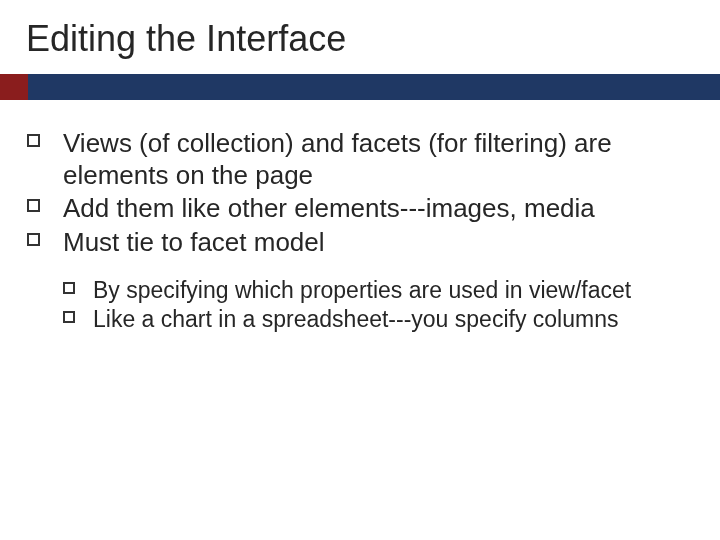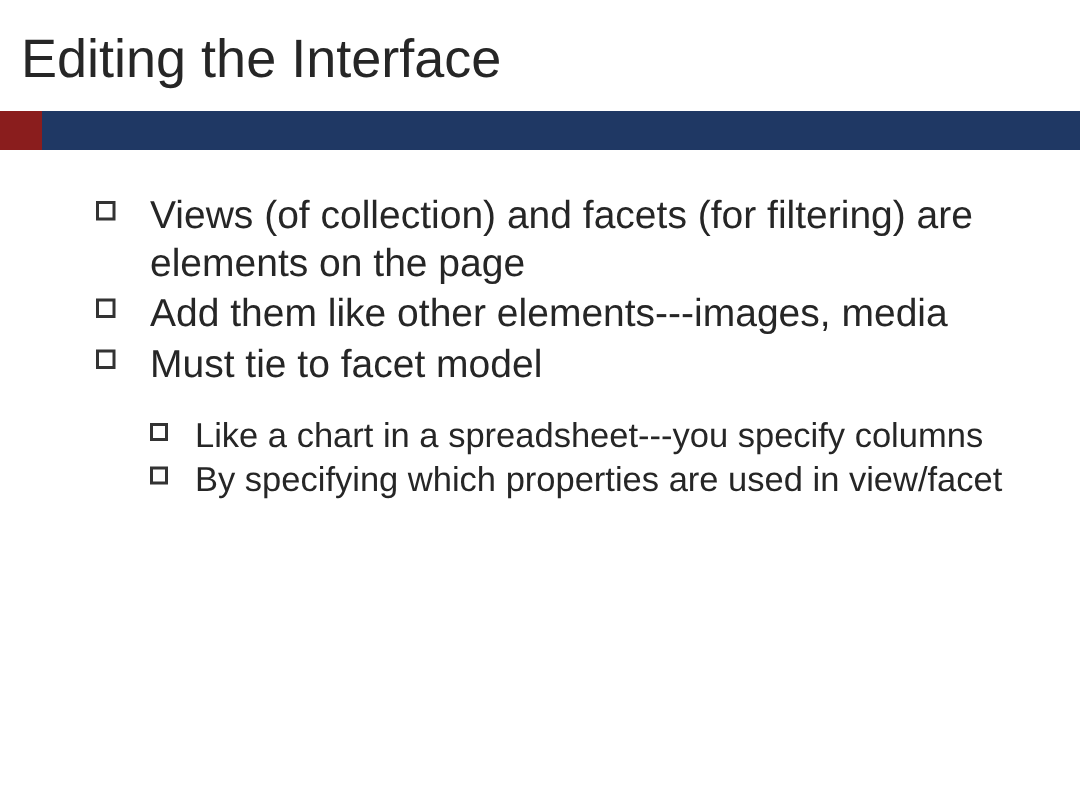--- a/index.html
+++ b/index.html
@@ -14,39 +14,39 @@
   .slide {
     width: 720px;
     height: 540px;
     position: relative;
     padding: 18px 0 0 0;
   }
   .title {
     font-size: 36px;
     font-weight: 400;
     color: #262626;
-    padding-left: 14px;
+    padding-left: 26px;
     padding-bottom: 8px;
     letter-spacing: 0px;
   }
   .bar-row {
     display: flex;
     height: 26px;
     margin-top: 6px;
   }
   .bar-accent {
     width: 28px;
     background: #8a1d1d;
   }
   .bar-main {
     flex: 1;
     background: #1f3864;
   }
   .content {
-    padding: 28px 40px 0 64px;
+    padding: 28px 40px 0 27px;
   }
   .bullet-list {
     list-style: none;
   }
   .bullet-item {
     position: relative;
     padding-left: 36px;
     font-size: 26px;
     color: #262626;
     line-height: 1.22;
@@ -104,21 +104,21 @@
         <span>Add them like other elements---images, media</span>
       </li>
       <li class="bullet-item">
         <span class="marker"></span>
         <span>Must tie to facet model</span>
       </li>
     </ul>
     <ul class="sub-list">
       <li class="sub-item">
         <span class="marker"></span>
-        <span>Like a chart in a spreadsheet---you specify columns</span>
+        <span>By specifying which properties are used in view/facet</span>
       </li>
       <li class="sub-item">
         <span class="marker"></span>
-        <span>By specifying which properties are used in view/facet</span>
+        <span>Like a chart in a spreadsheet---you specify columns</span>
       </li>
     </ul>
   </div>
 </div>
 
 </body></html>

